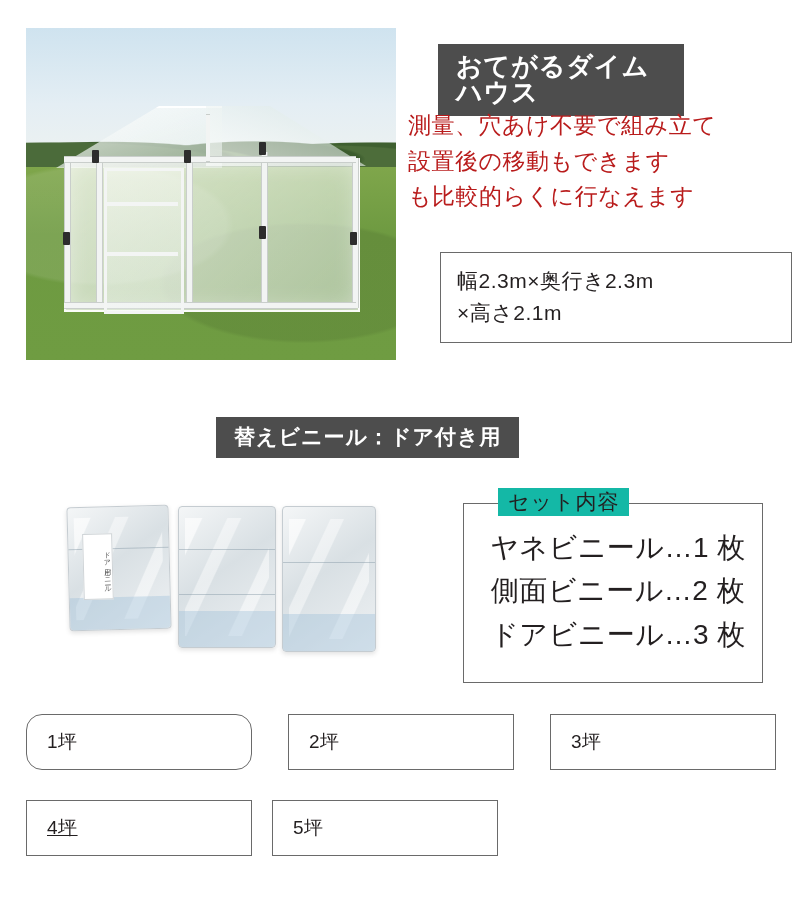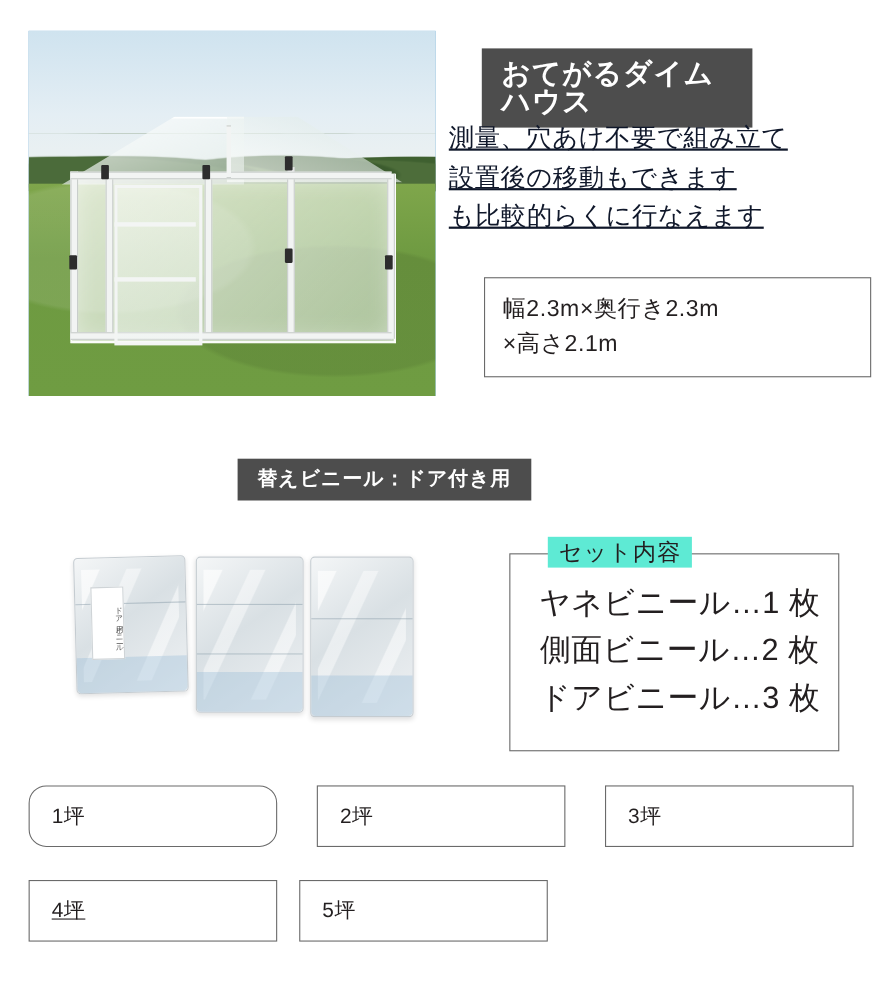--- a/index.html
+++ b/index.html
@@ -137,22 +137,21 @@
     line-height: 1;
   }
   .hero-desc {
     position: absolute;
     left: 408px;
     top: 108px;
     width: 360px;
     font-size: 23px;
     line-height: 1.55;
     letter-spacing: 0.5px;
-    color: #0f172a;
-    text-decoration: underline;
+    color: #b91c1c;
   }
   .hero-spec-box {
     position: absolute;
     left: 440px;
     top: 252px;
     width: 352px;
     border: 1px solid #6a6a6a;
     padding: 12px 14px 14px 16px;
     box-sizing: border-box;
     font-size: 21px;
@@ -167,21 +166,21 @@
     top: 390px;
     width: 800px;
     height: 320px;
   }
   .vinyl-title {
     position: absolute;
     left: 216px;
     top: 27px;
     background: #4d4d4d;
     color: #ffffff;
-    font-size: 18px;
+    font-size: 21px;
     font-weight: bold;
     letter-spacing: 1px;
     padding: 9px 18px 11px 18px;
     line-height: 1;
   }
 
   .vinyl-photo {
     position: absolute;
     left: 50px;
     top: 110px;
@@ -249,21 +248,21 @@
     top: 113px;
     width: 300px;
     height: 180px;
     border: 1px solid #6a6a6a;
     box-sizing: border-box;
   }
   .set-legend {
     position: absolute;
     left: 34px;
     top: -16px;
-    background: #5eead4;
+    background: #14b8a6;
     padding: 0 10px;
     font-size: 21px;
     letter-spacing: 1px;
   }
   .set-list {
     position: absolute;
     left: 0;
     top: 22px;
     width: 100%;
     box-sizing: border-box;

